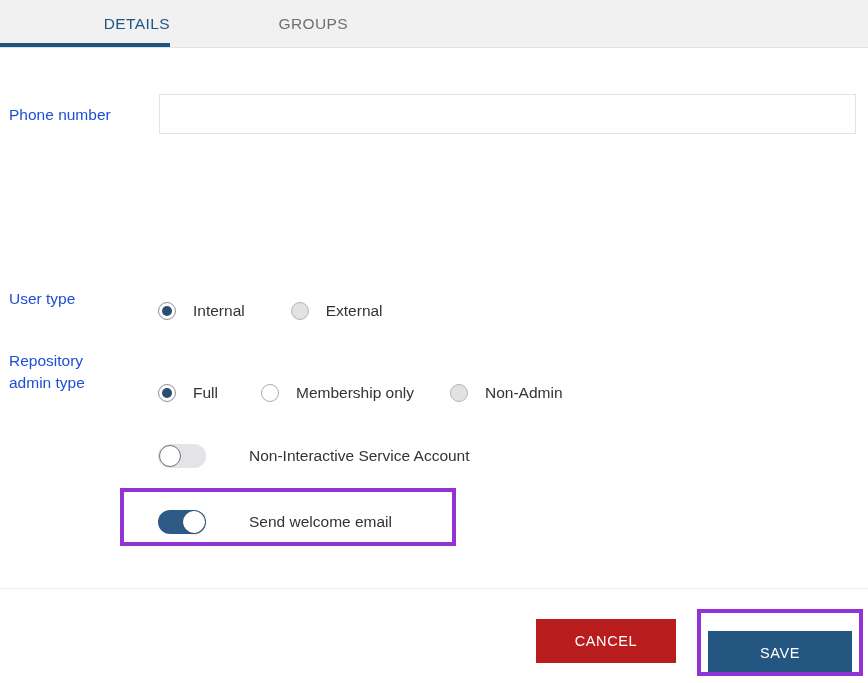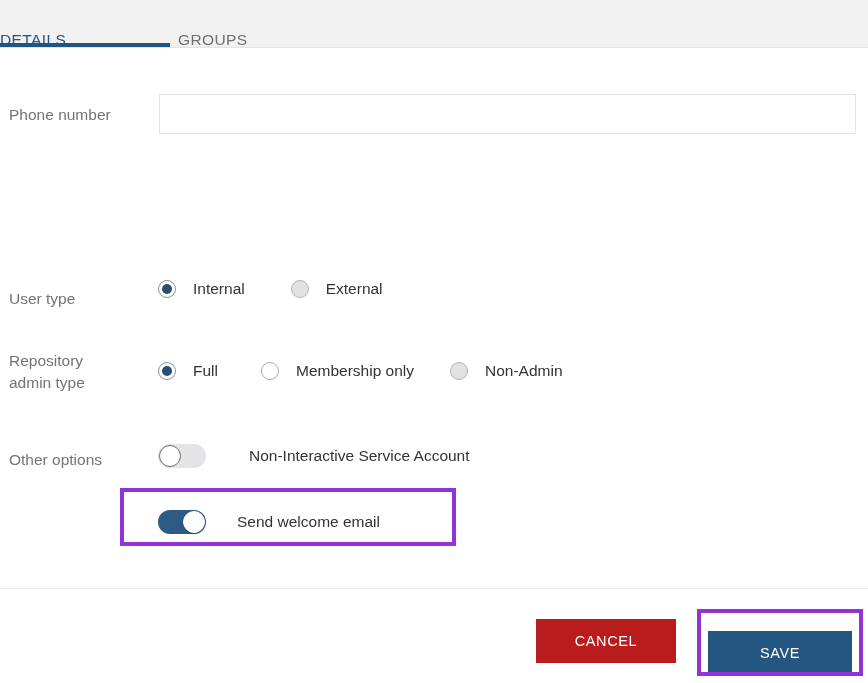--- a/index.html
+++ b/index.html
@@ -21,26 +21,26 @@
     position: absolute;
     left: 0; top: 0;
     width: 868px;
     height: 48px;
     background: #f1f1f1;
     border-bottom: 1px solid #e2e2e2;
     box-sizing: border-box;
   }
   .tab {
     position: absolute;
-    top: 16px;
+    top: 0;
     height: 47px;
     line-height: 47px;
     font-size: 15.5px;
     letter-spacing: 0.4px;
-    text-align: left;
+    text-align: right;
     cursor: pointer;
     user-select: none;
   }
   .tab-details {
     left: 0;
     width: 170px;
     color: #1f5582;
   }
   .tab-groups {
     left: 178px;
@@ -69,21 +69,21 @@
   .row {
     position: absolute;
     left: 0;
     width: 868px;
   }
 
   .field-label {
     position: absolute;
     left: 9px;
     font-size: 15.5px;
-    color: #737373;
+    color: #1d4ed8;
     line-height: 22px;
     width: 140px;
   }
 
   .text-input {
     position: absolute;
     left: 159px;
     width: 697px;
     height: 40px;
     border: 1px solid #e3e3e3;
@@ -95,21 +95,21 @@
     padding: 0 10px;
     outline: none;
     border-radius: 0;
   }
   .text-input::placeholder { color: #bdbdbd; }
 
   
   .radio-group {
     position: absolute;
     display: flex;
-    align-items: flex-start;
+    align-items: flex-end;
   }
   .radio-item {
     display: flex;
     align-items: center;
     cursor: pointer;
   }
   .radio {
     width: 18px;
     height: 18px;
     border-radius: 50%;
@@ -296,34 +296,33 @@
         <span class="radio-label">Membership only</span>
       </div>
       <div class="radio-item">
         <span class="radio unchecked-disabled"></span>
         <span class="radio-label">Non-Admin</span>
       </div>
     </div>
   </div>
 
   <div class="row" style="top:388px;height:140px;">
-    <div class="field-label" style="top:13px;">Other options</div>
 
     <div class="toggle-row" style="left:158px;top:8px;">
       <span class="toggle off">
         <span class="knob"></span>
       </span>
       <span class="toggle-label" style="margin-left:43px;">Non-Interactive Service Account</span>
     </div>
 
     <div class="toggle-row" style="left:158px;top:74px;">
       <span class="toggle on">
         <span class="knob"></span>
       </span>
-      <span class="toggle-label" style="margin-left:31px;">Send welcome email</span>
+      <span class="toggle-label" style="margin-left:43px;">Send welcome email</span>
     </div>
   </div>
 
 </div>
 
 <div class="highlight" id="hl-welcome"></div>
 
 <div class="divider"></div>
 <div class="footer">
   <button class="btn btn-cancel">CANCEL</button>

